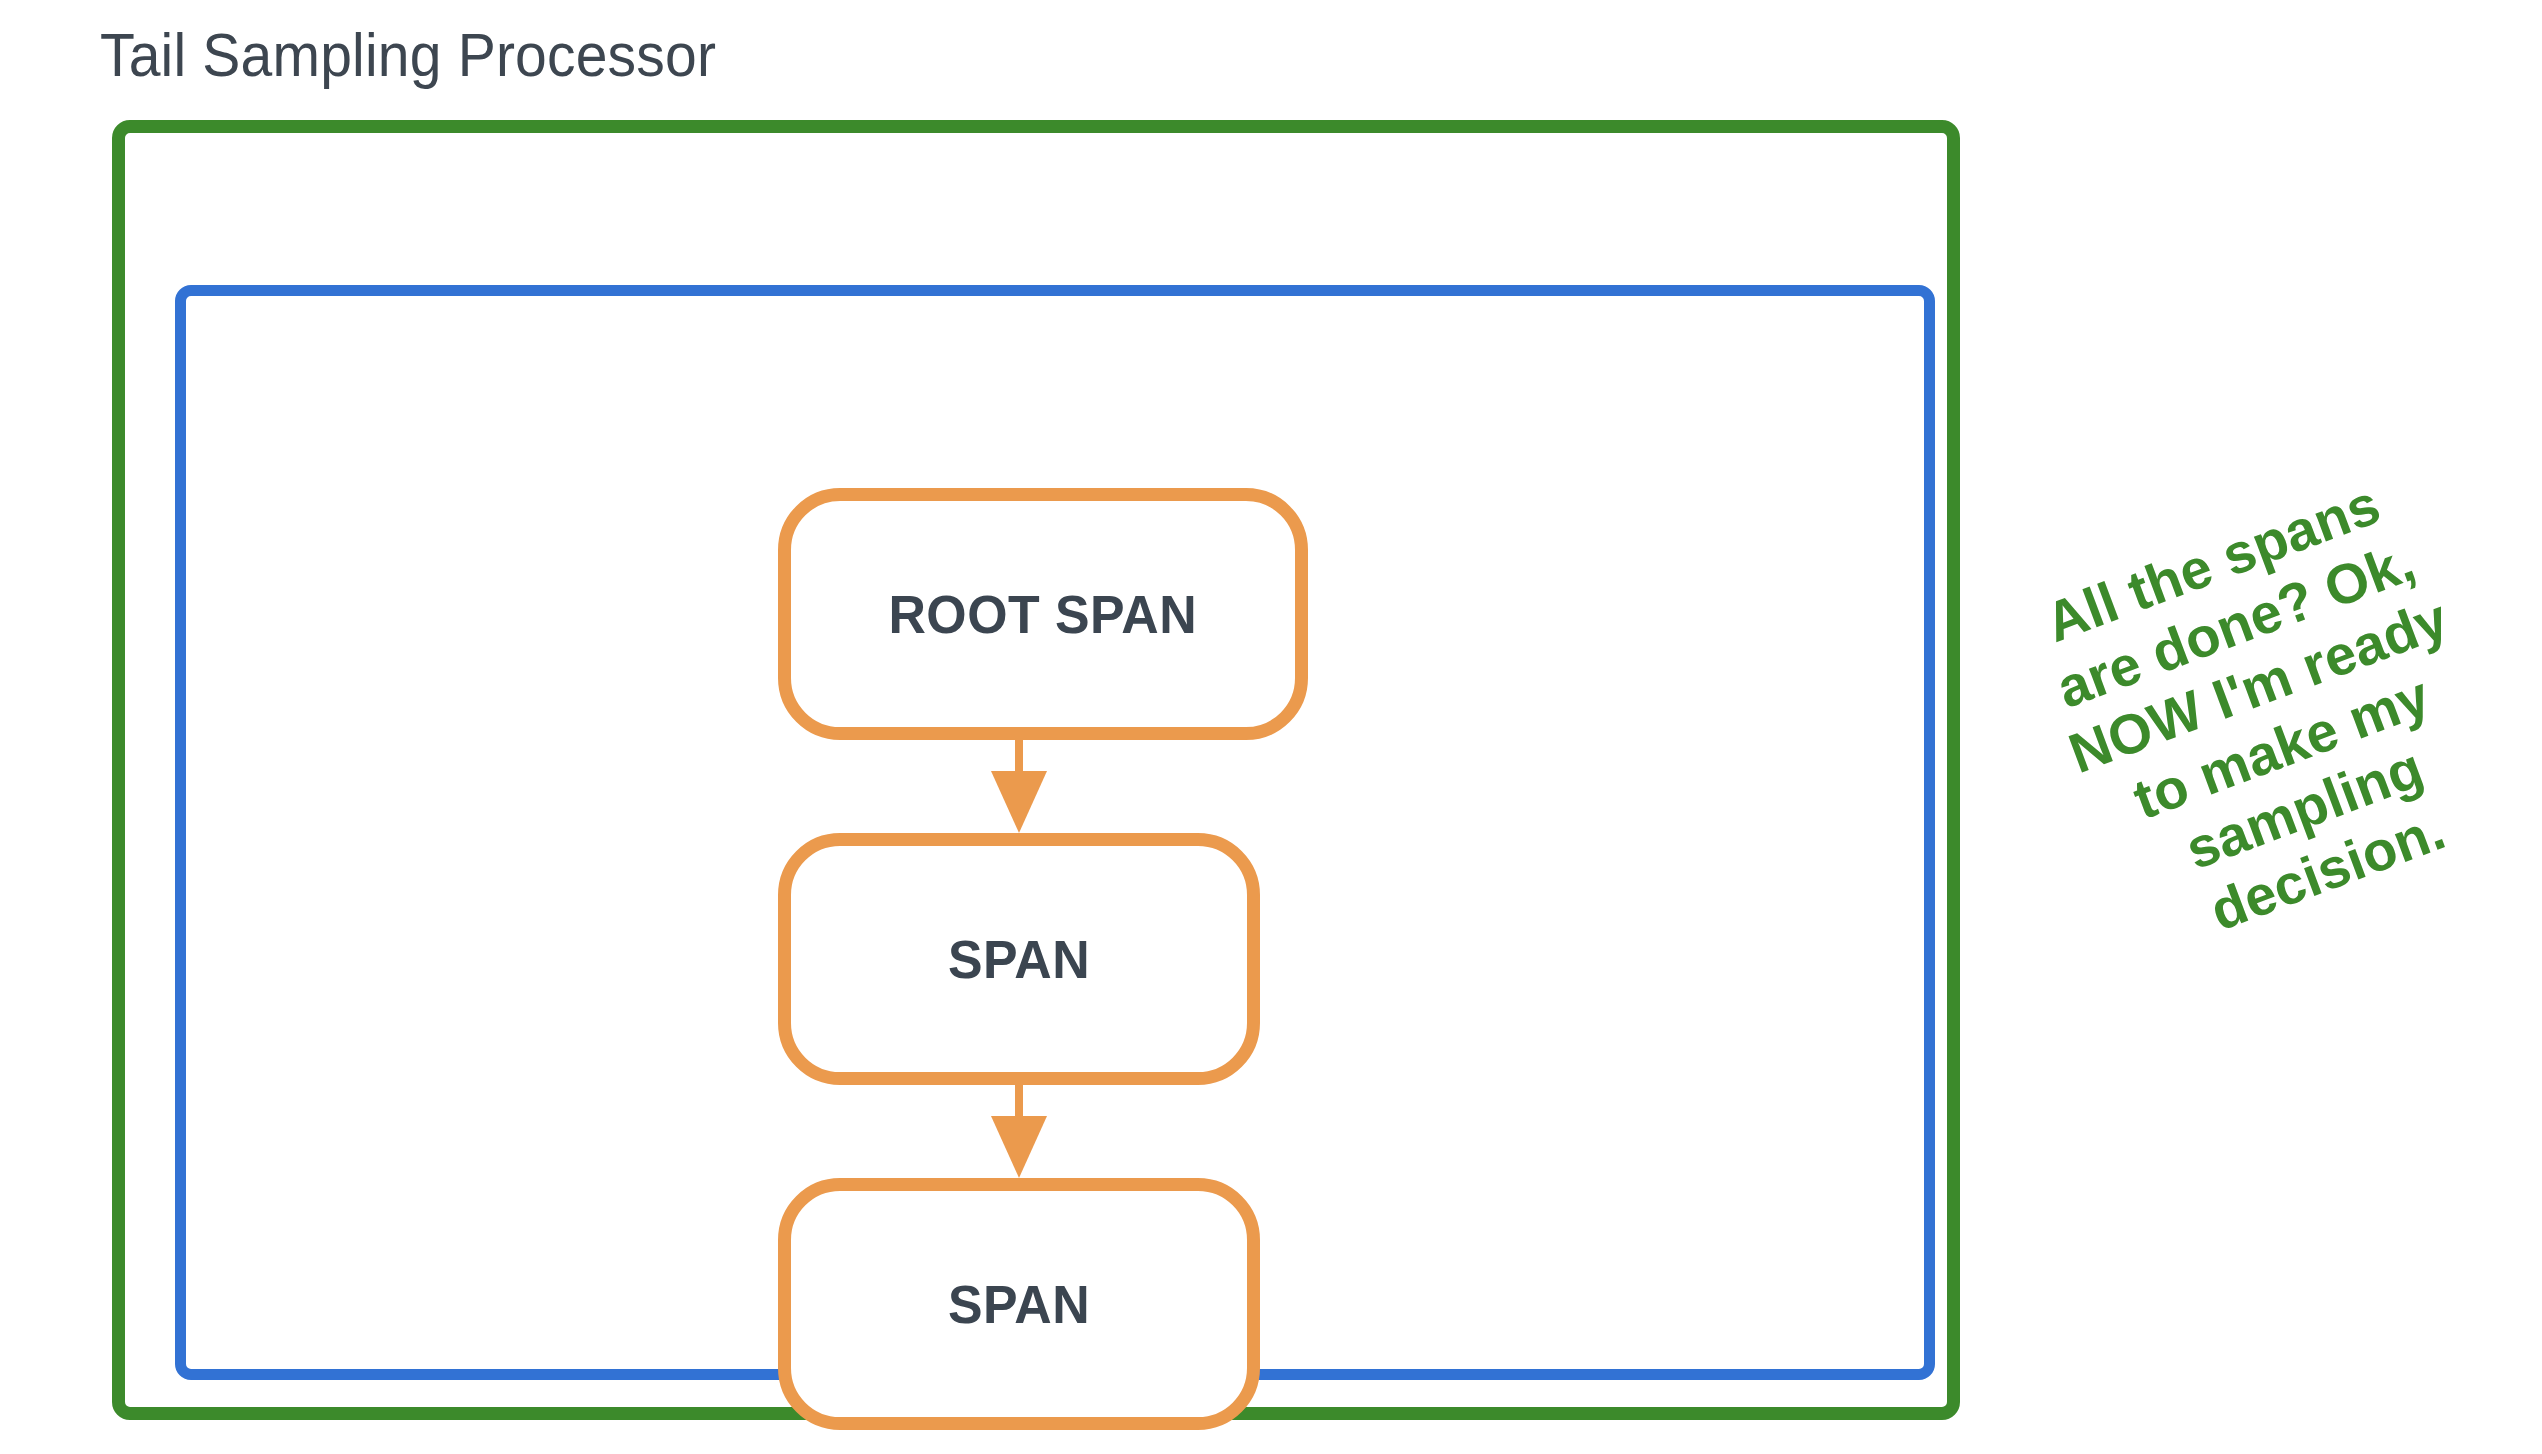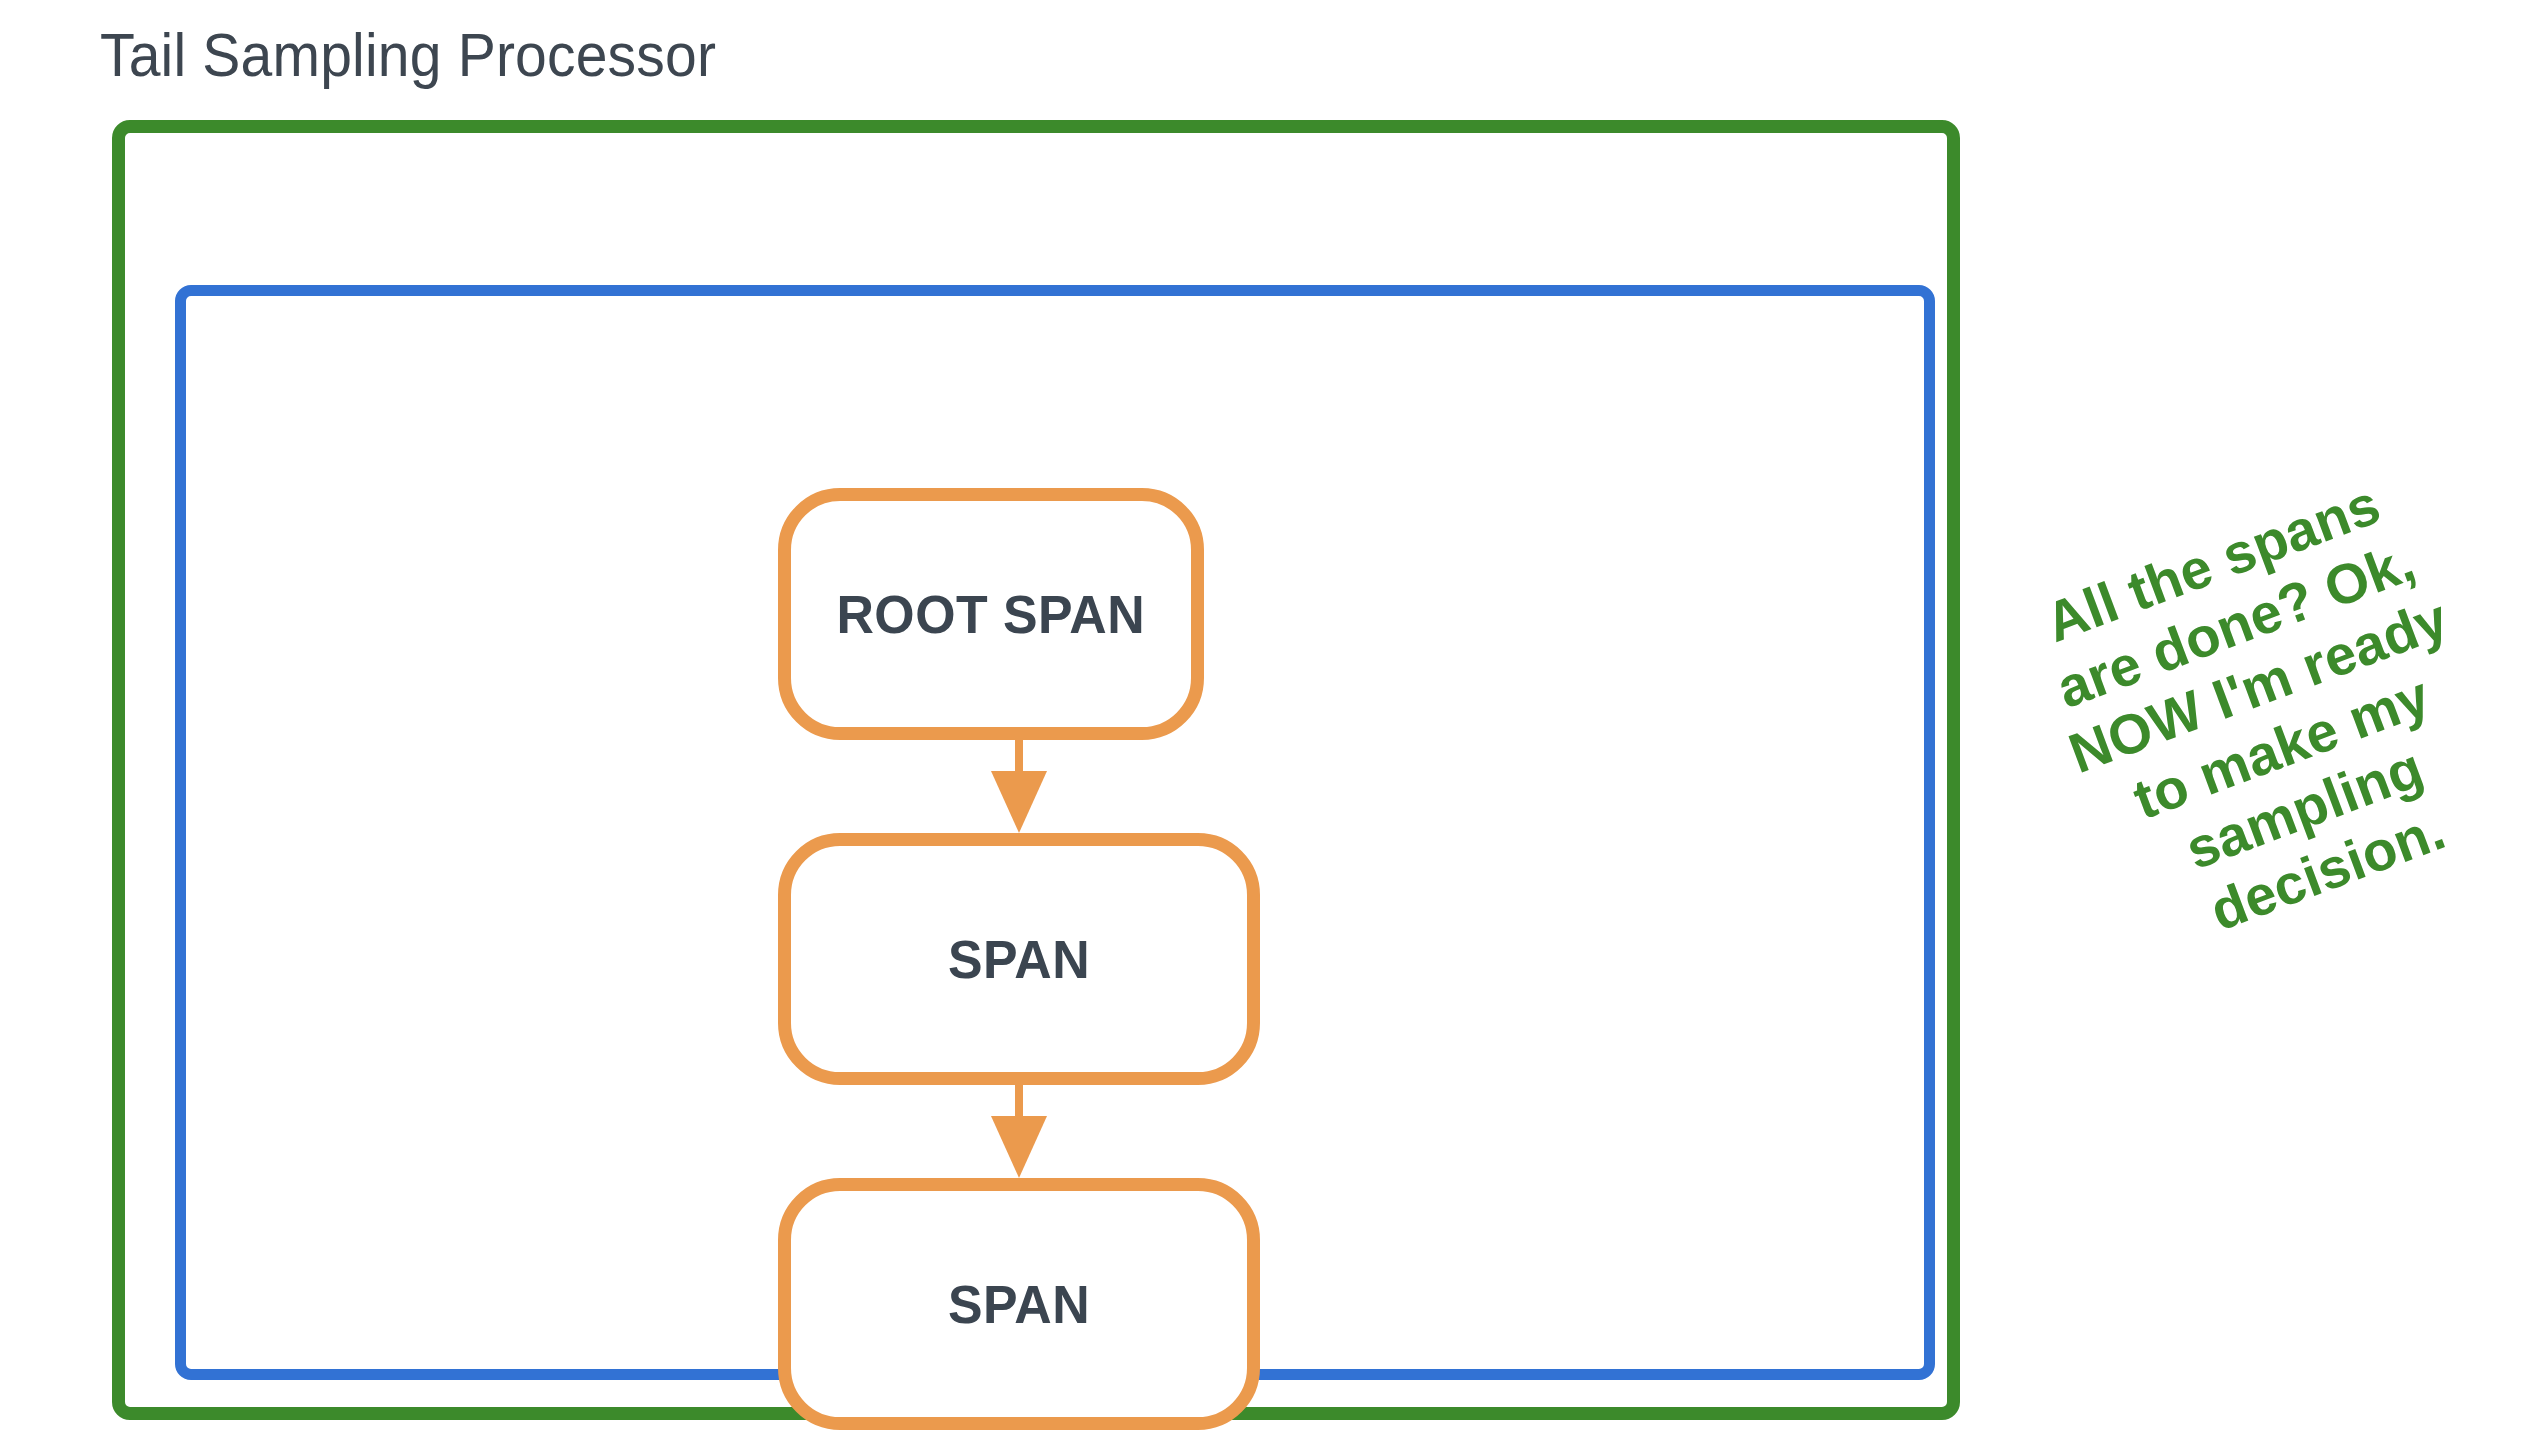--- a/index.html
+++ b/index.html
@@ -93,21 +93,21 @@
   }
   .span-node .span-label {
     font-size: 54px;
     font-weight: 700;
     color: #3b4550;
     letter-spacing: 0.5px;
     white-space: nowrap;
     transform: scaleX(0.96);
   }
 
-  #span-node-0 { left: 592px; top: 192px;  width: 426px; height: 252px; }
+  #span-node-0 { left: 592px; top: 192px;  width: 530px; height: 252px; }
   #span-node-1 { left: 592px; top: 537px;  width: 482px; height: 252px; }
   #span-node-2 { left: 592px; top: 882px;  width: 482px; height: 252px; }
 
   
   .arrow {
     position: absolute;
     left: 829px;
     width: 8px;
   }
   .arrow .arrow-shaft {

